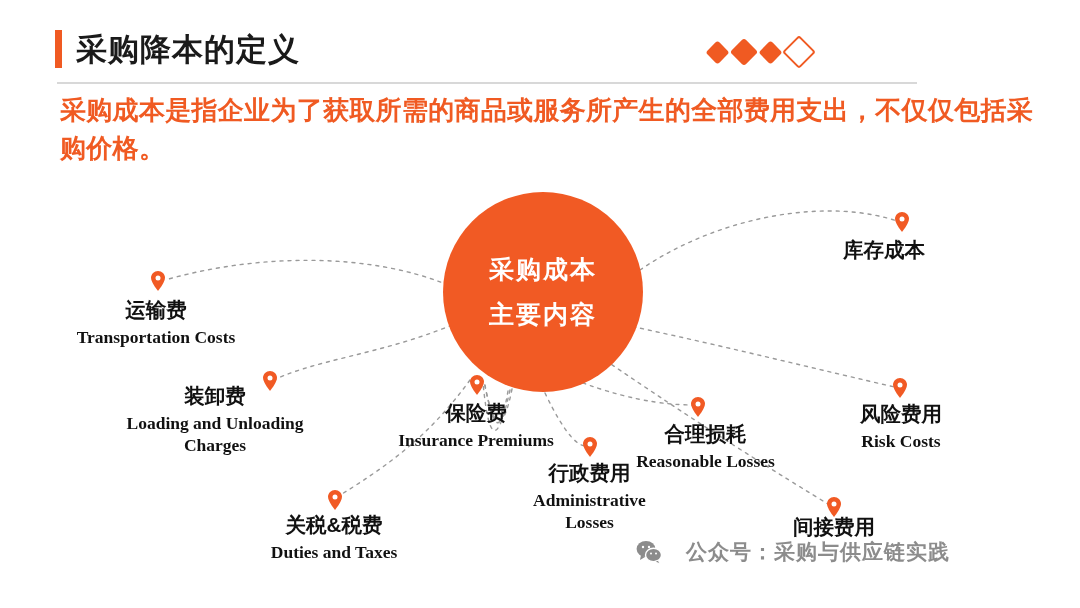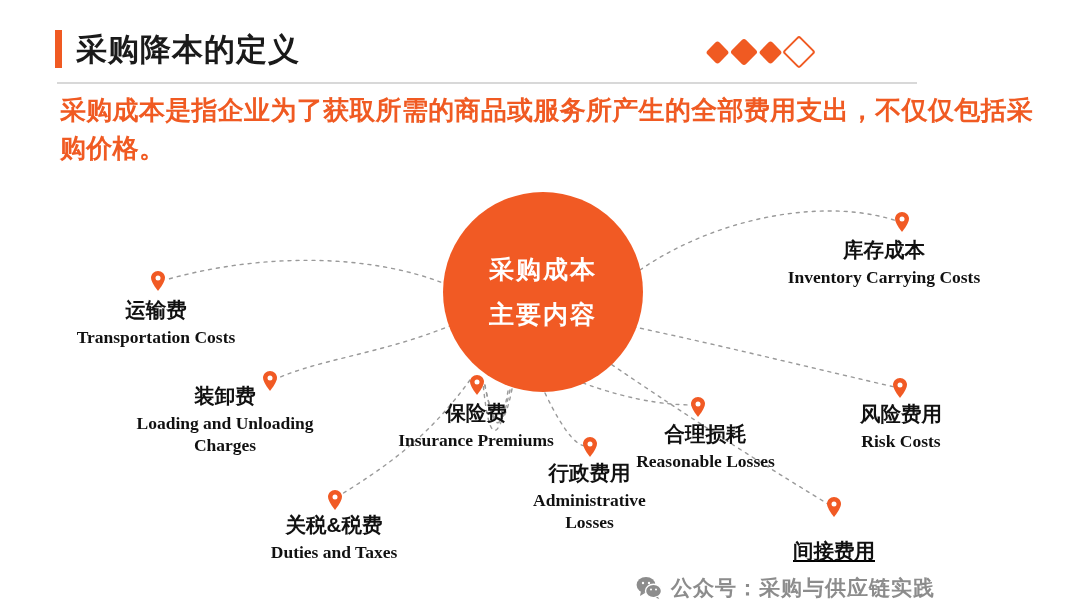--- a/index.html
+++ b/index.html
@@ -153,26 +153,25 @@
   }
   .pin svg { display: block; }
 
   
   .watermark {
     position: absolute;
     left: 636px;
     top: 538px;
     display: flex;
     align-items: center;
-    gap: 9px;
+    gap: 24px;
     color: #8c8c8c;
     font-size: 21px;
     font-weight: bold;
     letter-spacing: 1px;
-    margin-top: 36px;
   }
   .wechat-icon {
     width: 26px;
     height: 26px;
   }
 </style>
 </head>
 <body>
 
 <div class="slide">
@@ -235,21 +234,21 @@
       <div class="cn">运输费</div>
       <div class="en">Transportation Costs</div>
     </div>
 
     <div class="pin" style="left:263px; top:196px;">
       <svg width="14" height="20" viewBox="0 0 14 20">
           <path d="M7 0C3.2 0 0 3 0 6.8 0 11.6 7 20 7 20s7-8.4 7-13.2C14 3 10.8 0 7 0z" fill="#f15a24"></path>
           <circle cx="7" cy="6.9" r="2.5" fill="#ffffff"></circle>
         </svg>
     </div>
-    <div class="node wrap" style="left:116px; top:208px; width:218px;">
+    <div class="node wrap" style="left:106px; top:208px; width:218px;">
       <div class="cn">装卸费</div>
       <div class="en">Loading and Unloading Charges</div>
     </div>
 
     <div class="pin" style="left:328px; top:315px;">
       <svg width="14" height="20" viewBox="0 0 14 20">
           <path d="M7 0C3.2 0 0 3 0 6.8 0 11.6 7 20 7 20s7-8.4 7-13.2C14 3 10.8 0 7 0z" fill="#f15a24"></path>
           <circle cx="7" cy="6.9" r="2.5" fill="#ffffff"></circle>
         </svg>
     </div>
@@ -290,21 +289,21 @@
       <div class="cn">合理损耗</div>
       <div class="en">Reasonable  Losses</div>
     </div>
 
     <div class="pin" style="left:827px; top:322px;">
       <svg width="14" height="20" viewBox="0 0 14 20">
           <path d="M7 0C3.2 0 0 3 0 6.8 0 11.6 7 20 7 20s7-8.4 7-13.2C14 3 10.8 0 7 0z" fill="#f15a24"></path>
           <circle cx="7" cy="6.9" r="2.5" fill="#ffffff"></circle>
         </svg>
     </div>
-    <div class="node" style="left:758px; top:363px; width:152px;text-decoration:underline;">
+    <div class="node" style="left:758px; top:339px; width:152px;">
       <div class="cn">间接费用</div>
     </div>
 
     <div class="pin" style="left:893px; top:203px;">
       <svg width="14" height="20" viewBox="0 0 14 20">
           <path d="M7 0C3.2 0 0 3 0 6.8 0 11.6 7 20 7 20s7-8.4 7-13.2C14 3 10.8 0 7 0z" fill="#f15a24"></path>
           <circle cx="7" cy="6.9" r="2.5" fill="#ffffff"></circle>
         </svg>
     </div>
     <div class="node" style="left:823px; top:226px; width:156px;">
@@ -313,21 +312,20 @@
     </div>
 
     <div class="pin" style="left:895px; top:37px;">
       <svg width="14" height="20" viewBox="0 0 14 20">
           <path d="M7 0C3.2 0 0 3 0 6.8 0 11.6 7 20 7 20s7-8.4 7-13.2C14 3 10.8 0 7 0z" fill="#f15a24"></path>
           <circle cx="7" cy="6.9" r="2.5" fill="#ffffff"></circle>
         </svg>
     </div>
     <div class="node" style="left:764px; top:62px; width:240px;text-align:center;">
       <div class="cn">库存成本</div>
-      <div class="en">Inventory Carrying Costs</div>
     </div>
 
   </div>
 
   <div class="watermark">
     <span class="wechat-icon">
       <svg width="26" height="26" viewBox="0 0 26 26">
         <ellipse cx="10" cy="10" rx="9.4" ry="8" fill="#8c8c8c"></ellipse>
         <polygon points="5,16 4,21 9,18" fill="#8c8c8c"></polygon>
         <ellipse cx="17.5" cy="16" rx="8" ry="6.8" fill="#8c8c8c" stroke="#ffffff" stroke-width="1.4"></ellipse>

